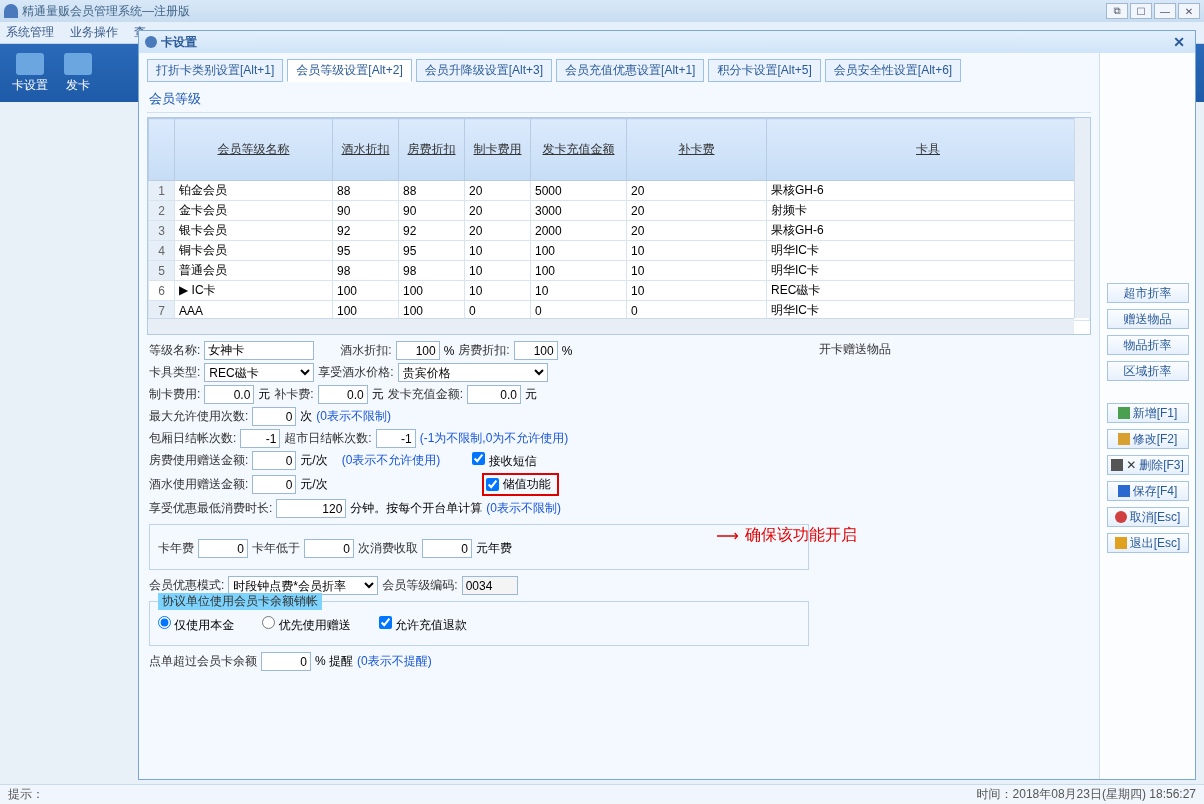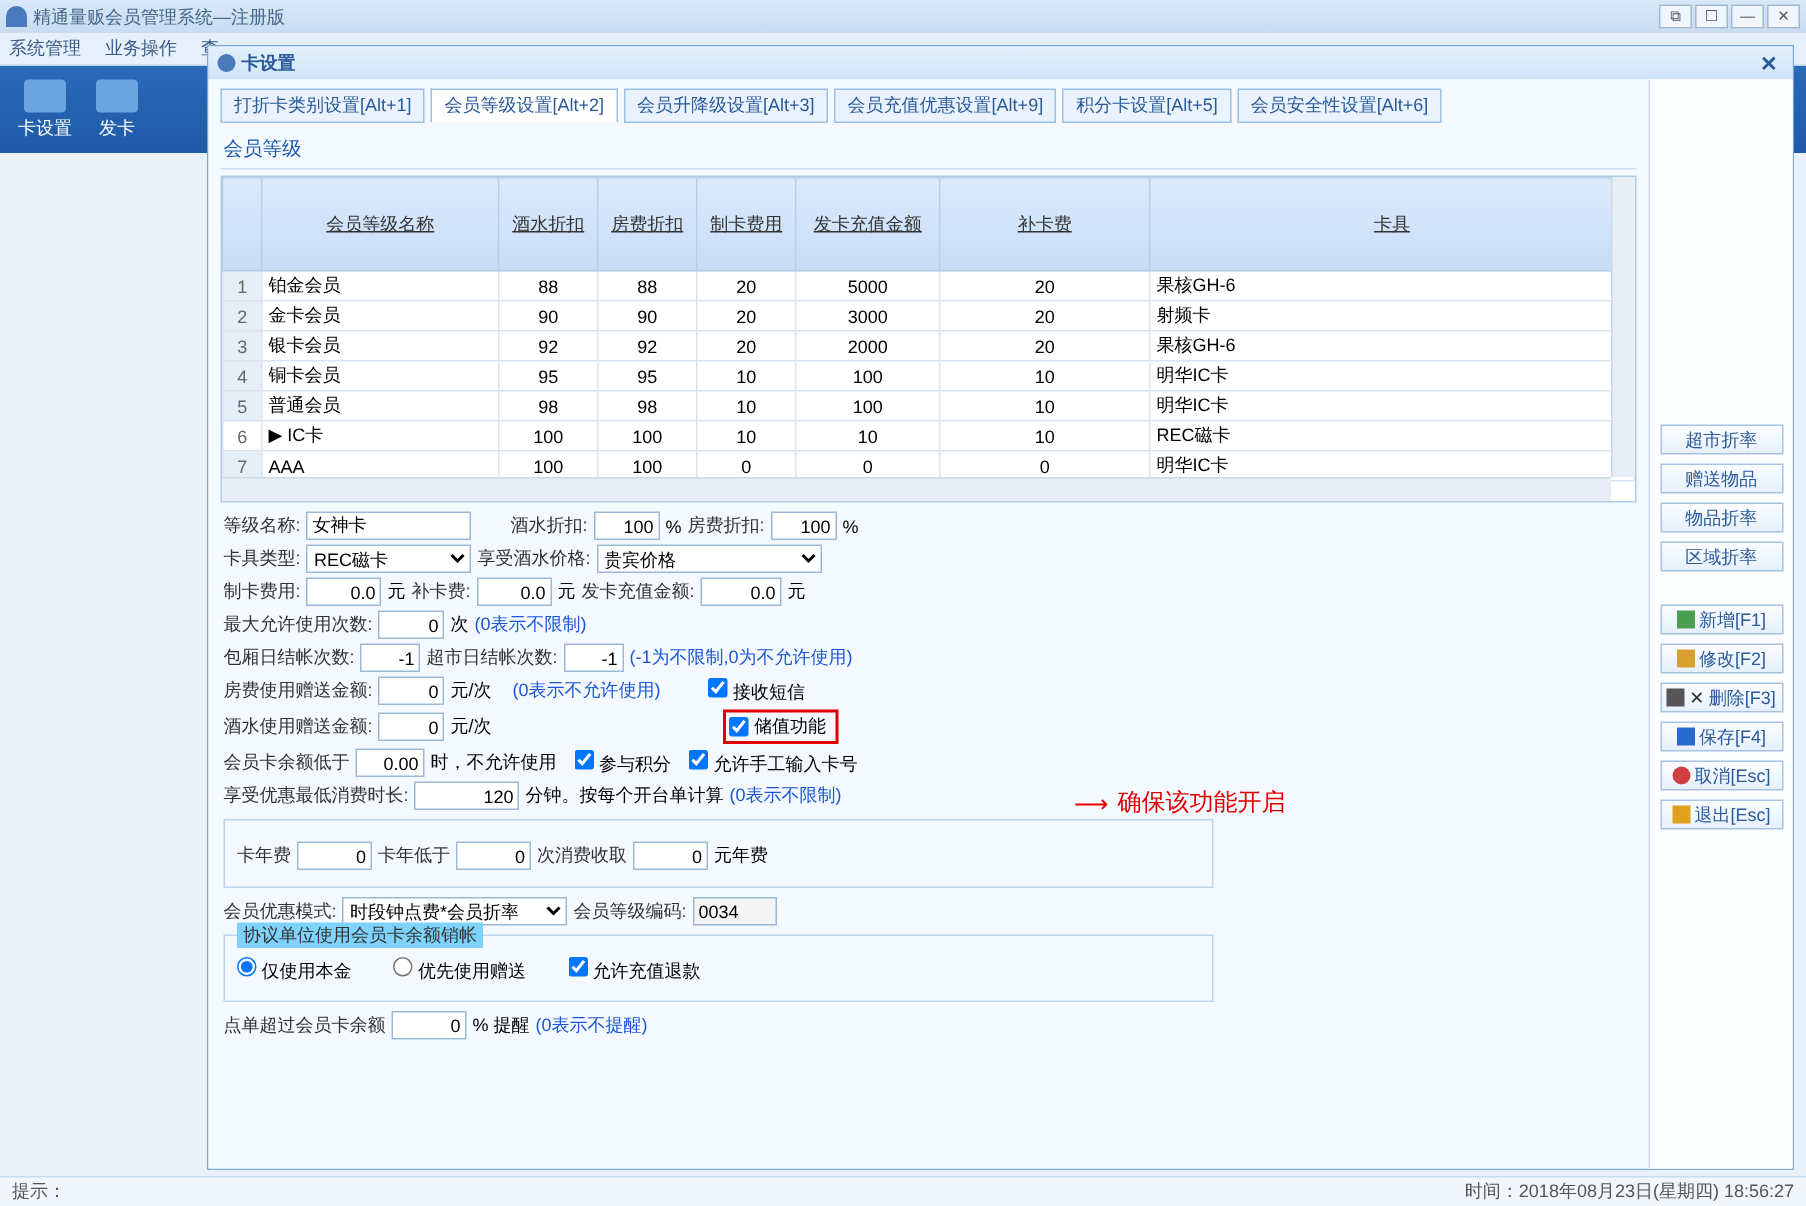--- a/index.html
+++ b/index.html
@@ -30,21 +30,21 @@
 .tab-btn.active { background: #fff; border-bottom: 1px solid #fff; }
 
 .section-title { color: #1a56b0; font-size: 13px; padding: 4px 2px; border-bottom: 1px solid #cde0f4; margin-bottom: 4px; }
 
 .grid-wrap { border: 1px solid #b0cbe6; height: 218px; overflow: hidden; position: relative; background:#fff;}
 .grid-scroll { position:absolute; right:0; top:0; bottom:16px; width:16px; background:#e8eef6; border-left:1px solid #cbd8e8;}
 .grid-hscroll { position:absolute; left:0; right:16px; bottom:0; height:16px; background:#e8eef6; border-top:1px solid #cbd8e8;}
 table.dg { border-collapse: collapse; width: 100%; table-layout: fixed; }
 table.dg th { background: linear-gradient(#dceafc,#c6ddf6); border: 1px solid #b8cde4; padding: 22px 4px; color: #333; font-weight: normal; font-size:12px;text-decoration:underline;}
 table.dg td { border: 1px solid #d8e4f0; padding: 1px 4px; font-size: 12px; height: 17px; }
-table.dg td.num { text-align: center; }
+table.dg td.num { text-align: left; }
 table.dg td.rowhdr { background:#e6eef8; text-align:center; width:26px; color:#666;}
 table.dg tr.sel td { background:#fff; }
 
 .form-area { padding: 6px 2px 0 2px; display:flex; gap:10px; flex:1; }
 .form-left { flex: 1.05; }
 .form-right { width: 270px; }
 .row { display: flex; align-items: center; gap: 4px; margin-bottom: 3px; flex-wrap: wrap; }
 .lbl { color: #333; }
 .inp { border: 1px solid #9bb8d8; height: 19px; padding: 0 3px; background: #fff; font-size:12px;}
 .inp.ro { background:#f4f4f4;}
@@ -107,21 +107,21 @@
     <span>卡设置</span>
     <span class="spacer"></span>
     <span class="close-x">✕</span>
   </div>
   <div class="child-body">
     <div class="child-main">
       <div class="tab-row">
         <span class="tab-btn">打折卡类别设置[Alt+1]</span>
         <span class="tab-btn active">会员等级设置[Alt+2]</span>
         <span class="tab-btn">会员升降级设置[Alt+3]</span>
-        <span class="tab-btn">会员充值优惠设置[Alt+9]</span>
+        <span class="tab-btn">会员充值优惠设置[Alt+1]</span>
         <span class="tab-btn">积分卡设置[Alt+5]</span>
         <span class="tab-btn">会员安全性设置[Alt+6]</span>
       </div>
       <div class="section-title">会员等级</div>
 
       <div class="grid-wrap">
         <table class="dg">
           <colgroup>
               <col style="width:26px">
               <col style="width:158px">
@@ -274,27 +274,20 @@
           <div class="row">
             <span class="lbl">酒水使用赠送金额:</span>
             <input class="inp" style="width: 44px; text-align: right;" value="0">
             <span>元/次</span>
             <span style="margin-left:150px" class="highlight-box">
               <input type="checkbox" class="chk" checked="" style="">
               <span>储值功能</span>
             </span>
           </div>
           <div class="row">
-            <span class="lbl">会员卡余额低于</span>
-            <input class="inp" style="width: 46px; text-align: right;" value="0.00">
-            <span>时，不允许使用</span>
-            <span style="margin-left:8px"><input type="checkbox" class="chk" checked="" style=""> <span>参与积分</span></span>
-            <span style="margin-left:8px"><input type="checkbox" class="chk" checked="" style=""> <span>允许手工输入卡号</span></span>
-          </div>
-          <div class="row">
             <span class="lbl">享受优惠最低消费时长:</span>
             <input class="inp" style="width: 70px; text-align: right;" value="120">
             <span>分钟。按每个开台单计算</span>
             <span class="hint">(0表示不限制)</span>
           </div>
           <div class="fieldset">
             <div class="row">
               <span class="lbl">卡年费</span>
               <input class="inp" style="width: 50px; text-align: right;" value="0">
               <span class="lbl">卡年低于</span>
@@ -322,20 +315,21 @@
           </div>
           <div class="row">
             <span class="lbl">点单超过会员卡余额</span>
             <input class="inp" style="width: 50px; text-align: right;" value="0">
             <span>% 提醒</span>
             <span class="hint">(0表示不提醒)</span>
           </div>
         </div>
 
         <div class="form-right">
+          <div class="gift-title">开卡赠送物品</div>
         </div>
       </div>
     </div>
 
     <div class="child-side">
       <button class="side-btn">超市折率</button>
       <button class="side-btn">赠送物品</button>
       <button class="side-btn">物品折率</button>
       <button class="side-btn">区域折率</button>
       <div style="height:10px"></div>

